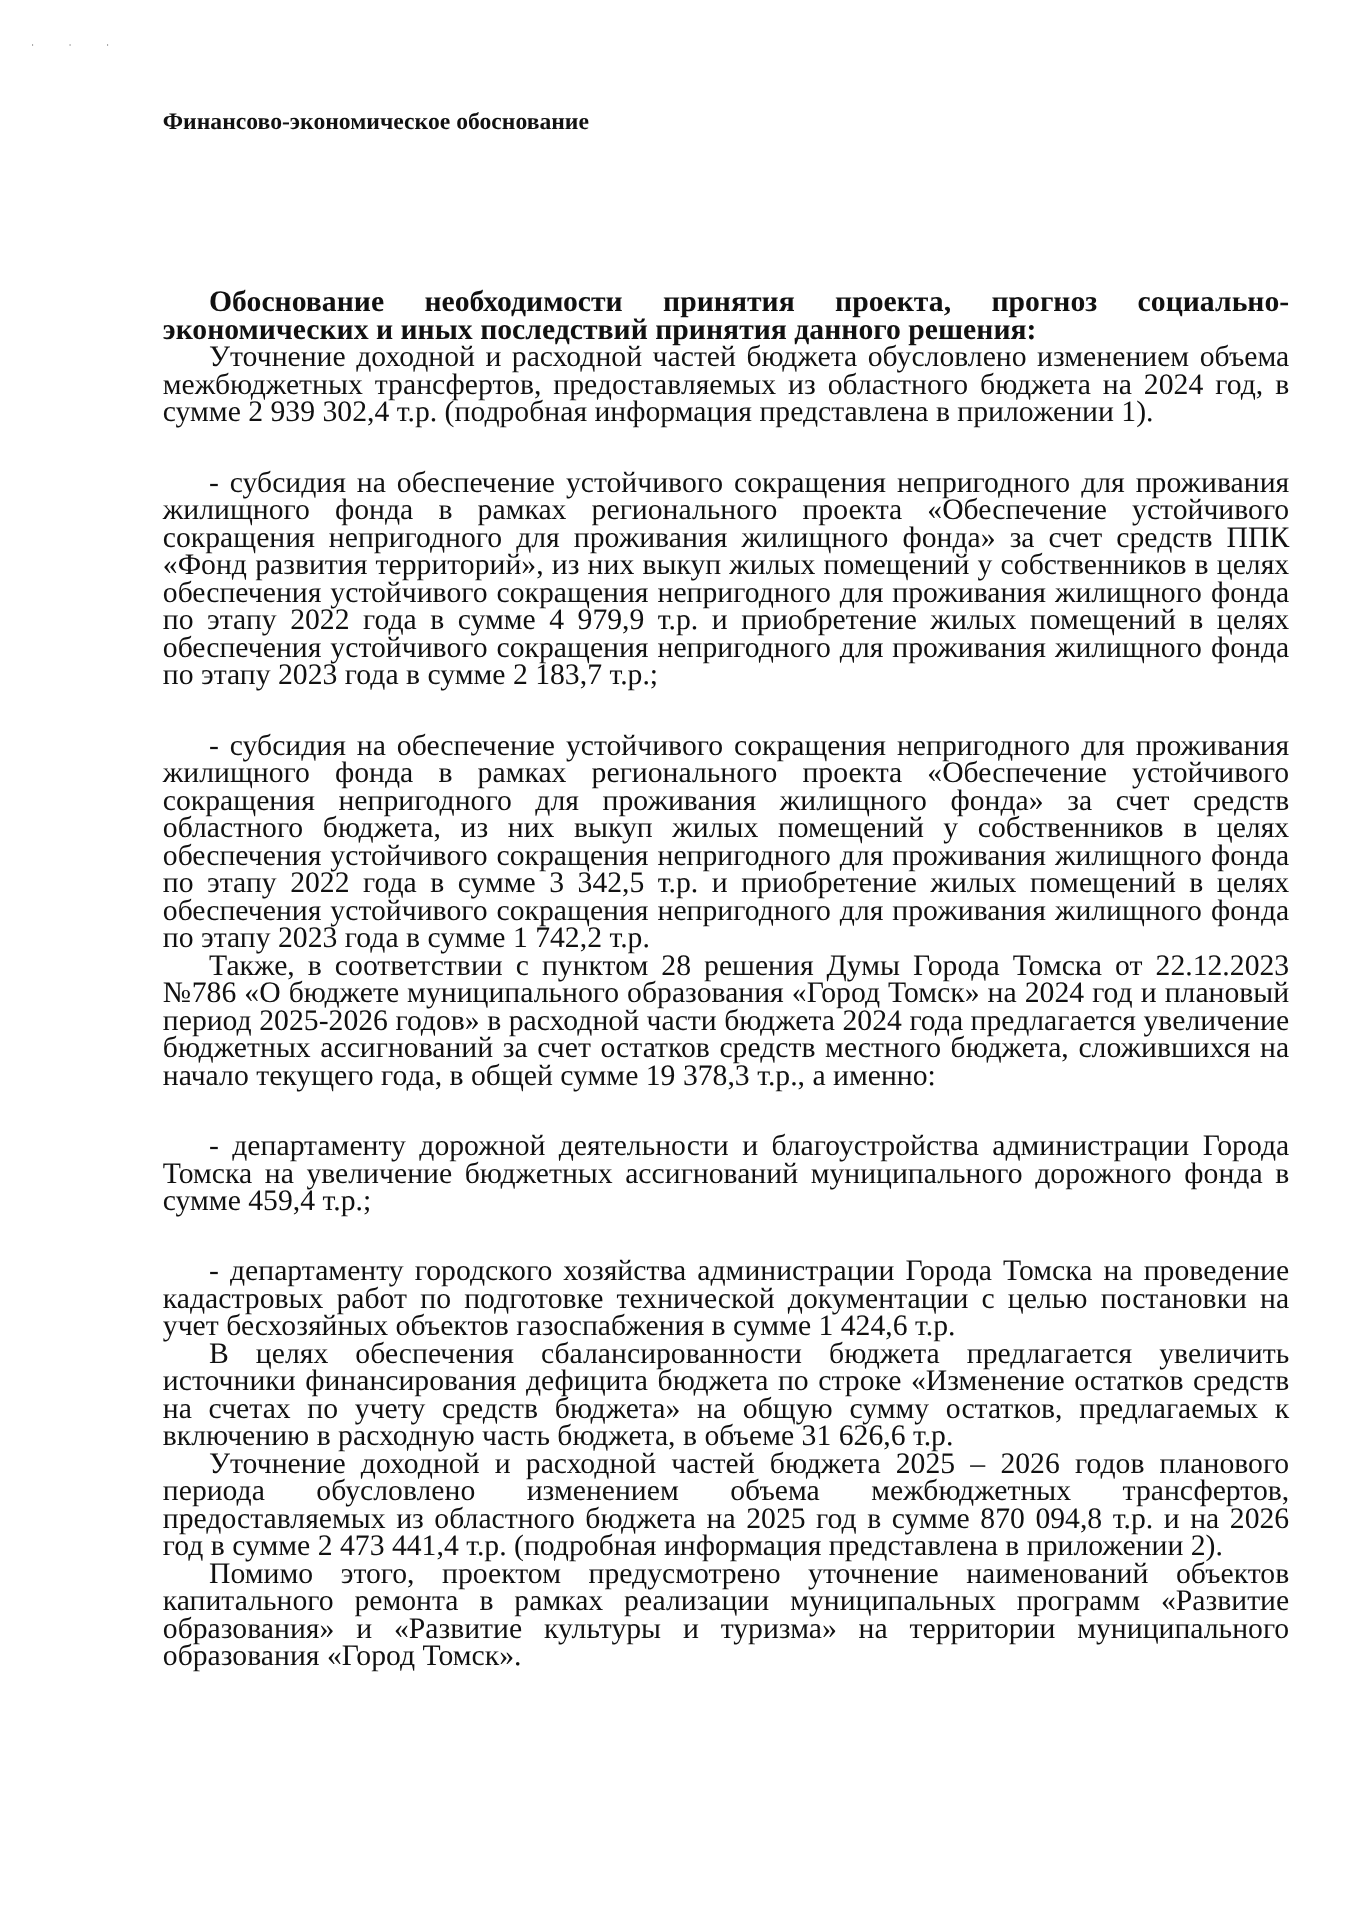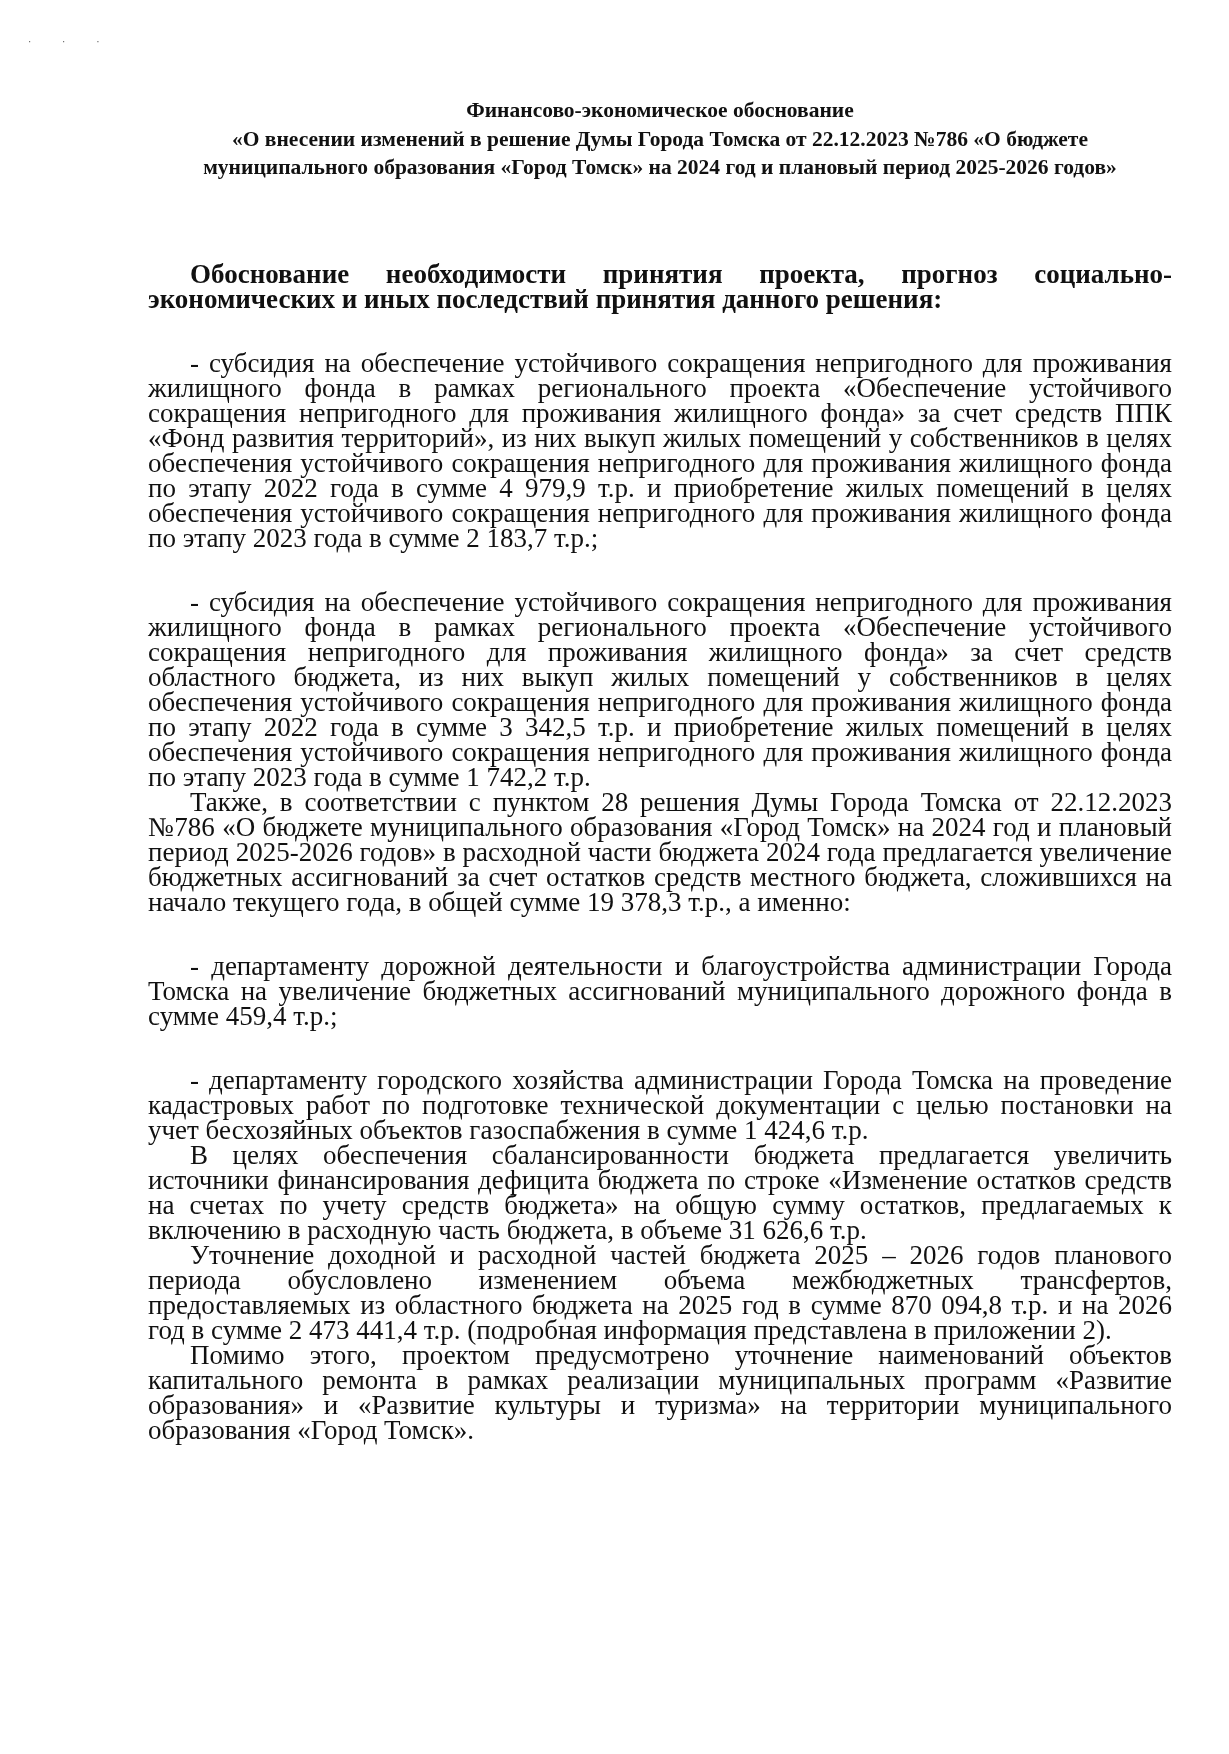--- a/index.html
+++ b/index.html
@@ -8,43 +8,43 @@
     position: absolute; left: 0; top: 0; width: 1229px; height: 1754px;
     background: #ffffff; color: #111111;
     font-family: "Liberation Serif", "DejaVu Serif", serif;
   }
   .scan-marks {
     position: absolute; left: 28px; top: 36px; font-size: 10px; color: #555;
     letter-spacing: 14px; font-family: "Liberation Sans", sans-serif;
   }
   .title-block {
     position: absolute; left: 148px; top: 96px; width: 1024px;
-    text-align: center; font-weight: bold; font-size: 21.5px; line-height: 28.5px;
+    text-align: left; font-weight: bold; font-size: 21.5px; line-height: 28.5px;
   }
   .body {
     position: absolute; left: 148px; top: 262px; width: 1024px;
     font-size: 27px; line-height: 25px; text-align: justify;
   }
   .body p { margin: 0; text-indent: 42px; text-align: justify; }
   .body p.heading { font-weight: bold; }
   .body p.bullet { text-indent: 42px; margin-top: 39px; }
 </style>
 </head>
 <body>
 
 <div class="page">
   <div class="scan-marks">· · ·</div>
 
   <div class="title-block">
     <div>Финансово-экономическое обоснование</div>
-    <div>«О внесении изменений в решение Думы Города Томска от 22.12.2023 №786  «О бюджете муниципального образования «Город Томск» на 2024 год и плановый период 2025-2026 годов»</div>
   </div>
 
   <div class="body">
     <p class="heading">Обоснование необходимости принятия проекта, прогноз социально-экономических и иных последствий принятия данного решения:</p>
+    <p>Уточнение доходной и расходной частей бюджета обусловлено изменением объема межбюджетных трансфертов, предоставляемых из областного бюджета на 2024 год, в сумме 2 939 302,4 т.р. (подробная информация представлена в приложении 1).</p>
     <p class="bullet">- субсидия на обеспечение устойчивого сокращения непригодного для проживания жилищного фонда в рамках регионального проекта «Обеспечение устойчивого сокращения непригодного для проживания жилищного фонда» за счет средств ППК «Фонд развития территорий», из них выкуп жилых помещений у собственников в целях обеспечения устойчивого сокращения непригодного для проживания жилищного фонда по этапу 2022 года в сумме 4 979,9 т.р. и приобретение жилых помещений в целях обеспечения устойчивого сокращения непригодного для проживания жилищного фонда по этапу 2023 года в сумме 2 183,7 т.р.;</p>
     <p class="bullet">- субсидия на обеспечение устойчивого сокращения непригодного для проживания жилищного фонда в рамках регионального проекта «Обеспечение устойчивого сокращения непригодного для проживания жилищного фонда» за счет средств областного бюджета, из них выкуп жилых помещений у собственников в целях обеспечения устойчивого сокращения непригодного для проживания жилищного фонда по этапу 2022 года в сумме 3 342,5 т.р. и приобретение жилых помещений в целях обеспечения устойчивого сокращения непригодного для проживания жилищного фонда по этапу  2023 года в сумме 1 742,2 т.р.</p>
     <p>Также, в соответствии с пунктом 28 решения Думы Города Томска от 22.12.2023 №786 «О бюджете муниципального образования «Город Томск» на 2024 год и плановый период 2025-2026 годов» в расходной части бюджета 2024 года предлагается увеличение бюджетных ассигнований за счет остатков средств местного бюджета, сложившихся на начало текущего года, в общей сумме 19 378,3 т.р., а именно:</p>
     <p class="bullet">- департаменту дорожной деятельности и благоустройства администрации Города Томска на увеличение бюджетных ассигнований муниципального дорожного фонда в сумме 459,4 т.р.;</p>
     <p class="bullet">- департаменту городского хозяйства администрации Города Томска на проведение кадастровых работ по подготовке технической документации с целью постановки на учет бесхозяйных объектов газоспабжения в сумме 1 424,6 т.р.</p>
     <p>В целях обеспечения сбалансированности бюджета предлагается увеличить источники финансирования дефицита бюджета по строке «Изменение остатков средств на счетах по учету средств бюджета» на общую сумму остатков, предлагаемых к включению в расходную часть бюджета, в объеме 31 626,6 т.р.</p>
     <p>Уточнение доходной и расходной частей бюджета 2025 – 2026 годов планового периода обусловлено изменением объема межбюджетных трансфертов, предоставляемых из областного бюджета на 2025 год в сумме 870 094,8 т.р. и на 2026 год в сумме 2 473 441,4 т.р. (подробная информация представлена в приложении 2).</p>
     <p>Помимо этого, проектом предусмотрено уточнение наименований объектов капитального ремонта в рамках реализации муниципальных программ «Развитие образования» и «Развитие культуры и туризма» на территории муниципального образования  «Город Томск».</p>
   </div>
 </div>

